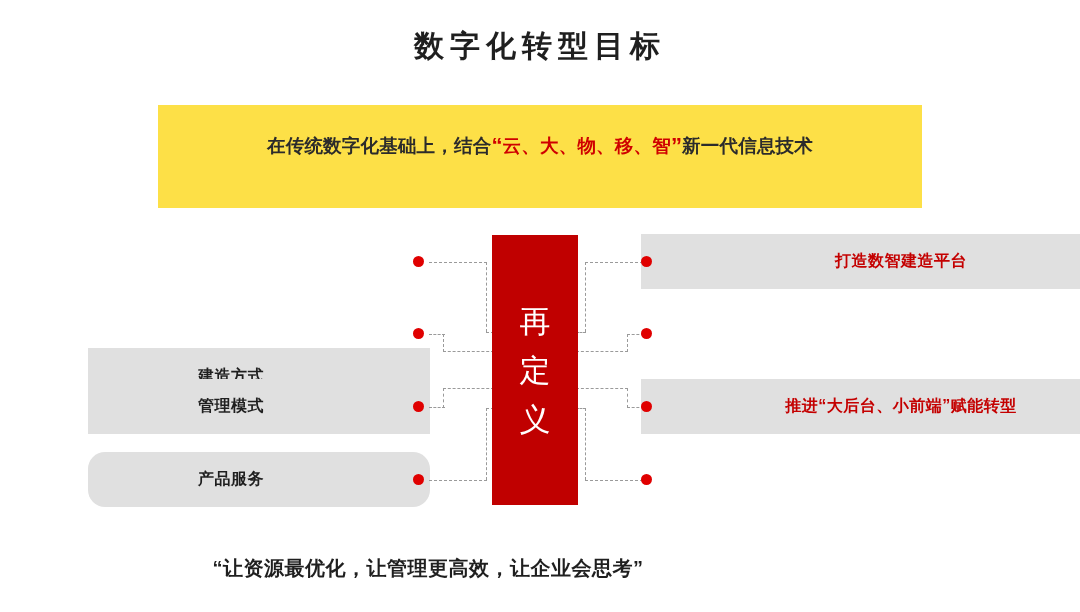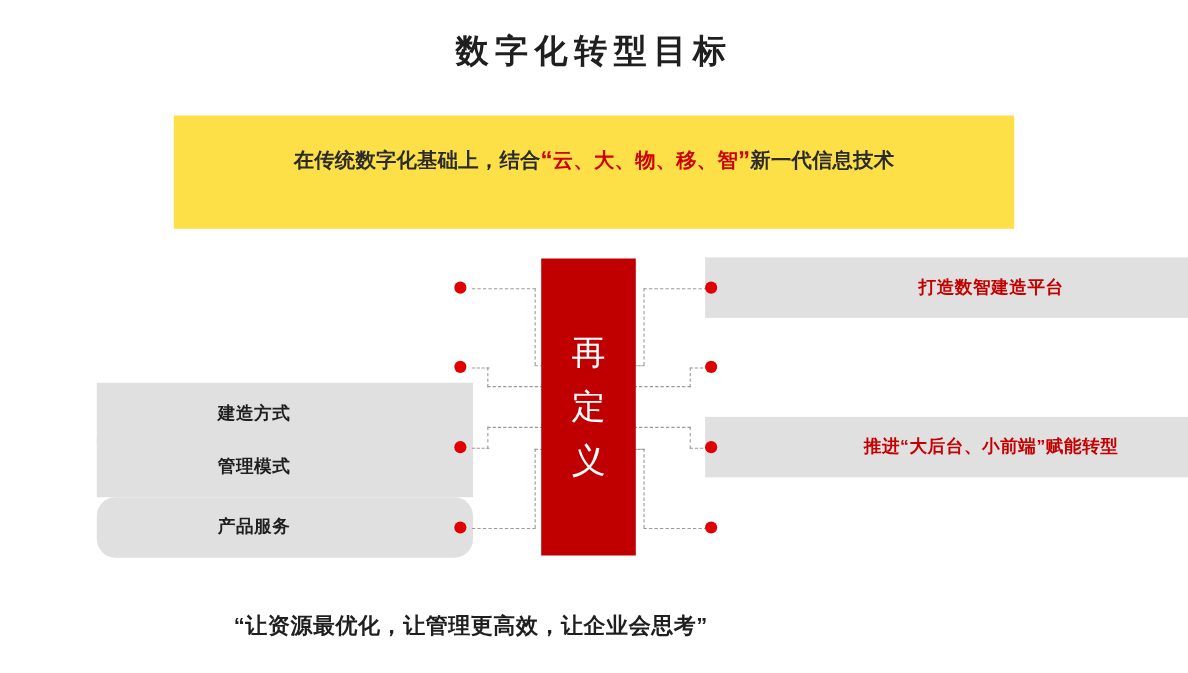--- a/index.html
+++ b/index.html
@@ -171,21 +171,21 @@
   <div class="statement-line first">
     <span>在传统数字化基础上，结合</span><span class="quote-mark">“</span><span class="accent">云、大、物、移、智</span><span class="quote-mark">”</span><span>新一代信息技术</span>
   </div>
 </div>
 
 <div id="diagram">
 
   <div class="panel panel-left" style="top:306px;height:56px;margin-top:42px;">
     <span class="panel-label-left">建造方式</span>
   </div>
-  <div class="panel panel-left" style="top:379px;height:55px;margin-top:18px;">
+  <div class="panel panel-left" style="top:379px;height:55px;">
     <span class="panel-label-left">管理模式</span>
   </div>
   <div class="panel panel-left" style="top:452px;height:55px;border-radius:17px;">
     <span class="panel-label-left">产品服务</span>
   </div>
 
   <div class="panel panel-right" style="top:234px;height:55px;">
     <span class="panel-label-right">打造数智建造平台</span>
   </div>
   <div class="panel panel-right" style="top:379px;height:55px;align-items:center;">

